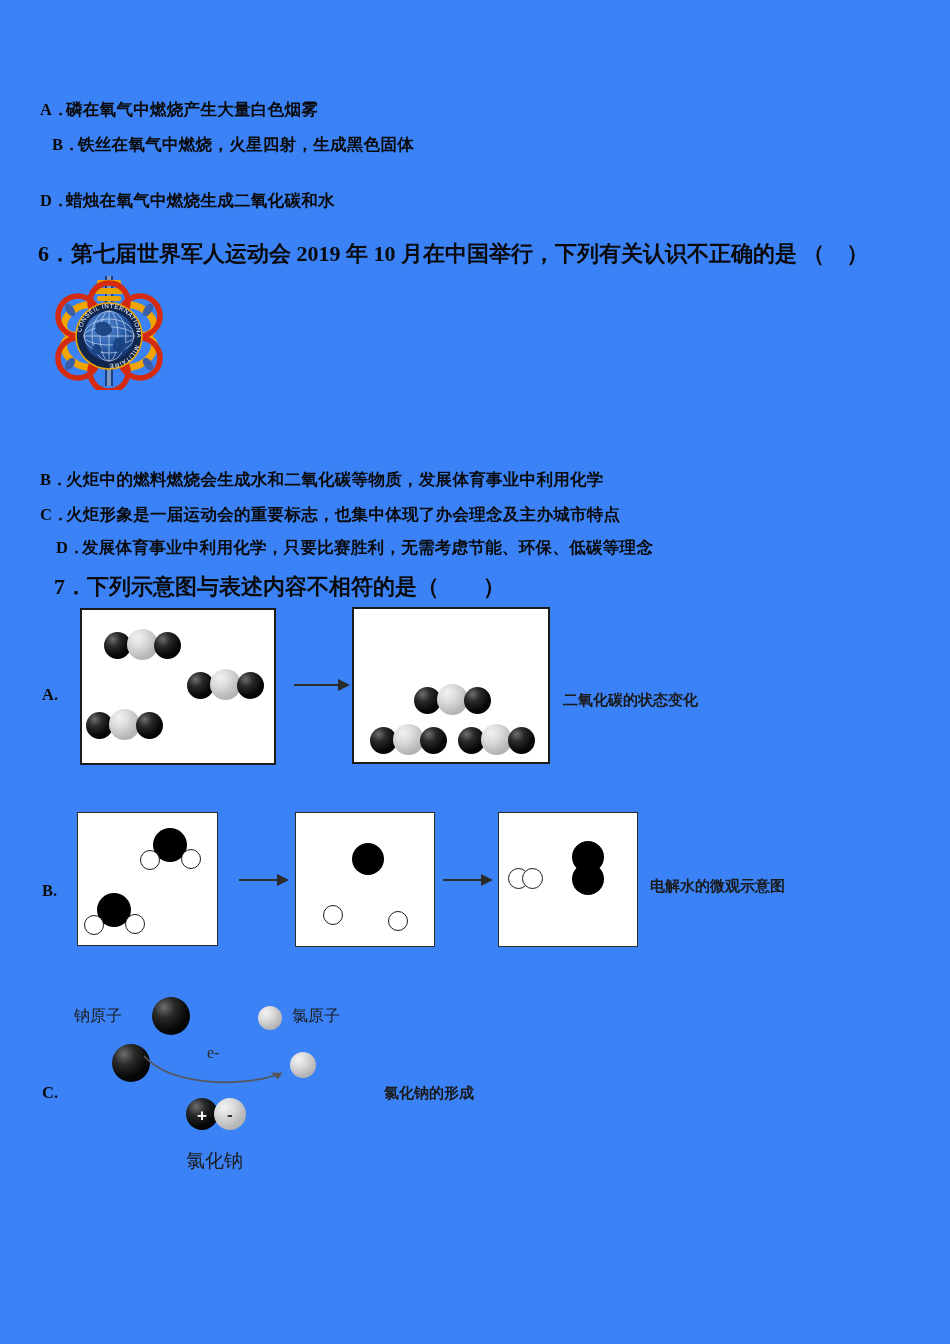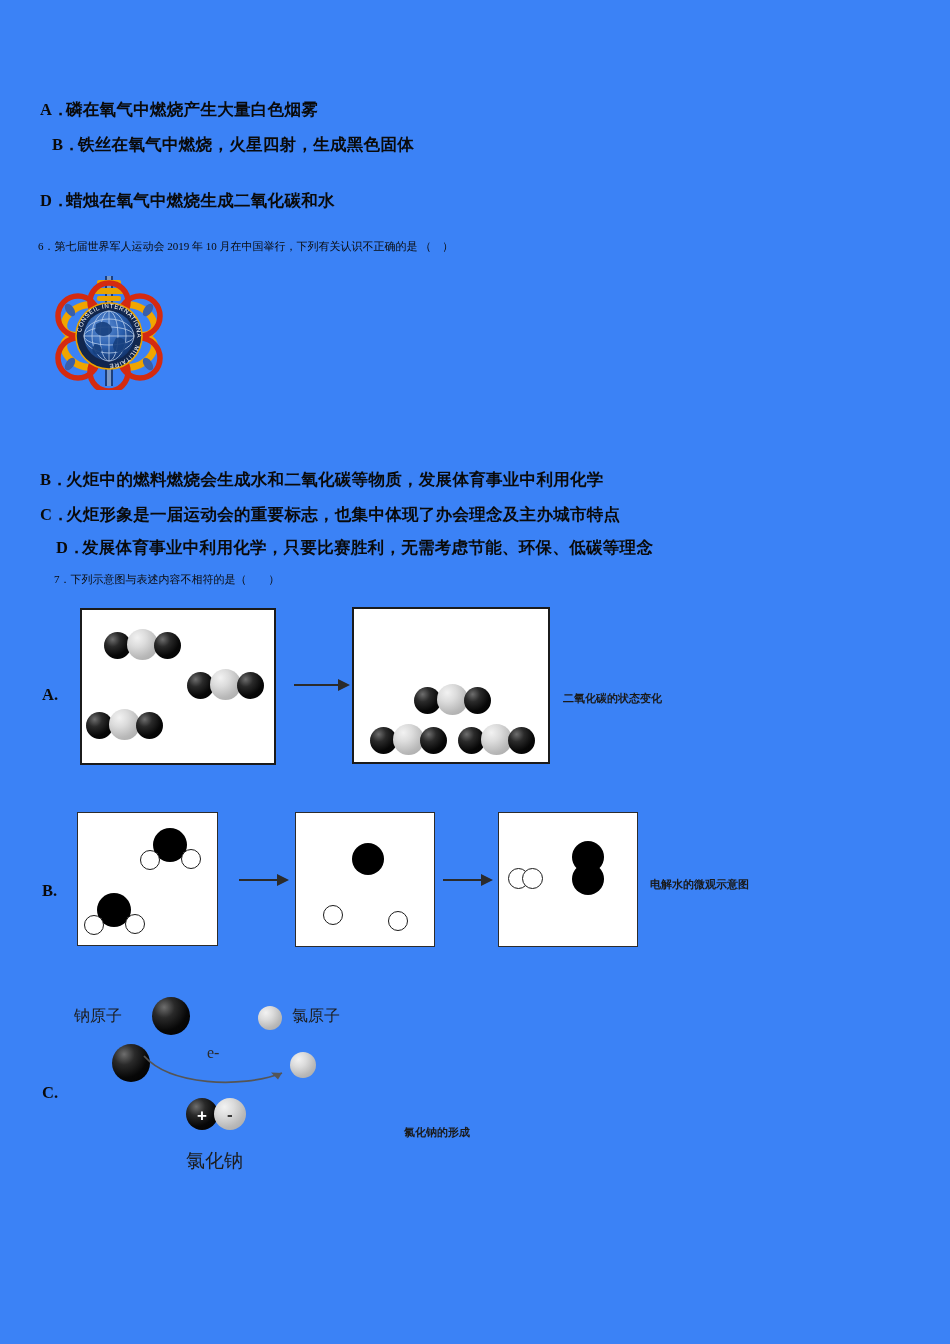--- a/index.html
+++ b/index.html
@@ -29,37 +29,37 @@
     white-space: nowrap;
     color: #0a0a0a;
   }
   .opt-letter {
     display: inline-block;
     width: 26px;
   }
   .q-line {
     position: absolute;
     font-family: "Liberation Serif", "DejaVu Serif", serif;
-    font-weight: normal;
-    font-size: 11px;
+    font-weight: bold;
+    font-size: 22px;
     white-space: nowrap;
     color: #0a0a0a;
   }
   .diag-letter {
     position: absolute;
     font-family: "Liberation Serif", "DejaVu Serif", serif;
     font-weight: bold;
     font-size: 16.5px;
     color: #0a0a0a;
   }
   .caption {
     position: absolute;
     font-family: "Liberation Sans", "DejaVu Sans", sans-serif;
     font-weight: bold;
-    font-size: 11px;
+    font-size: 15px;
     color: #1a1a1a;
     white-space: nowrap;
   }
   .sub-label {
     position: absolute;
     font-family: "Liberation Sans", "DejaVu Sans", sans-serif;
     font-size: 16px;
     color: #1c1c1c;
     white-space: nowrap;
   }
@@ -336,15 +336,15 @@
     </svg>
 
     <div class="sph sph-black" style="left:186px; top:1098px; width:32px; height:32px;"></div>
     <div class="ion-sign sign-plus" style="left:197px; top:1107px;">+</div>
     <div class="sph sph-gray" style="left:214px; top:1098px; width:32px; height:32px;"></div>
     <div class="ion-sign sign-minus" style="left:227px; top:1106px;">-</div>
 
     <div class="sub-label" style="left:186px; top:1148px; font-size:19px;">氯化钠</div>
   </div>
 
-  <div class="caption" style="left:404px; top:1084px;margin-top:41px;">氯化钠的形成</div>
+  <div class="caption" style="left:384px; top:1084px;">氯化钠的形成</div>
 
 </div>
 
 </body></html>

